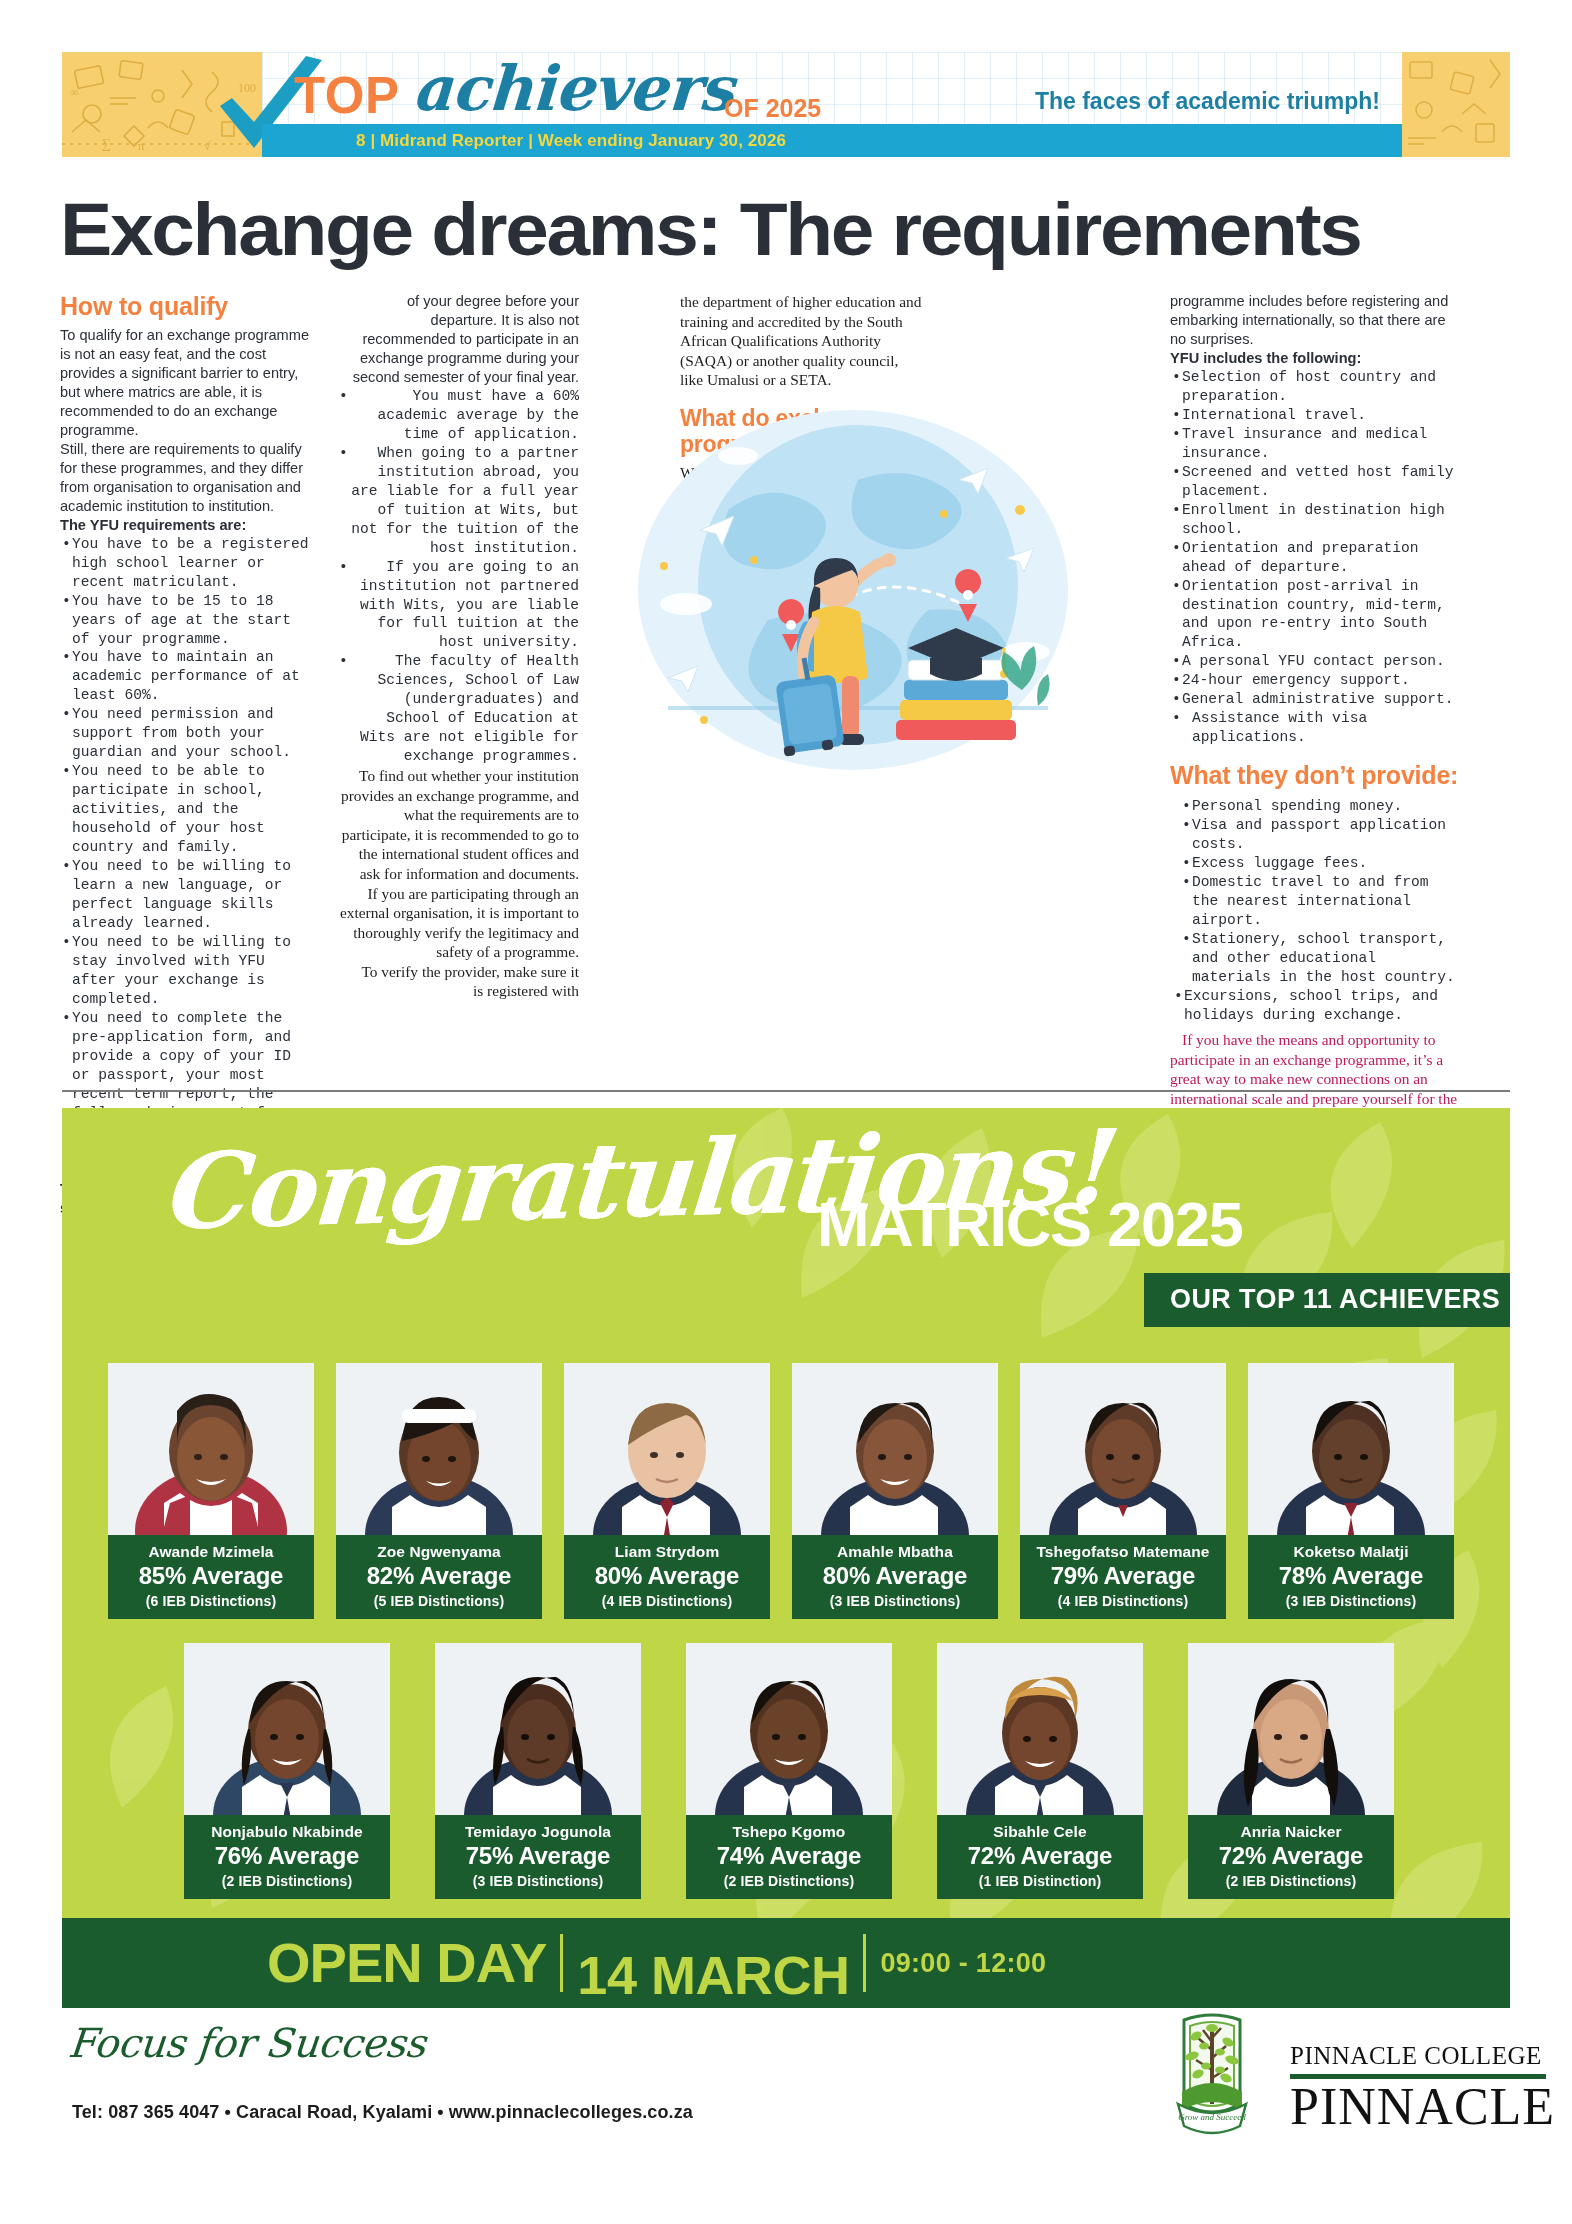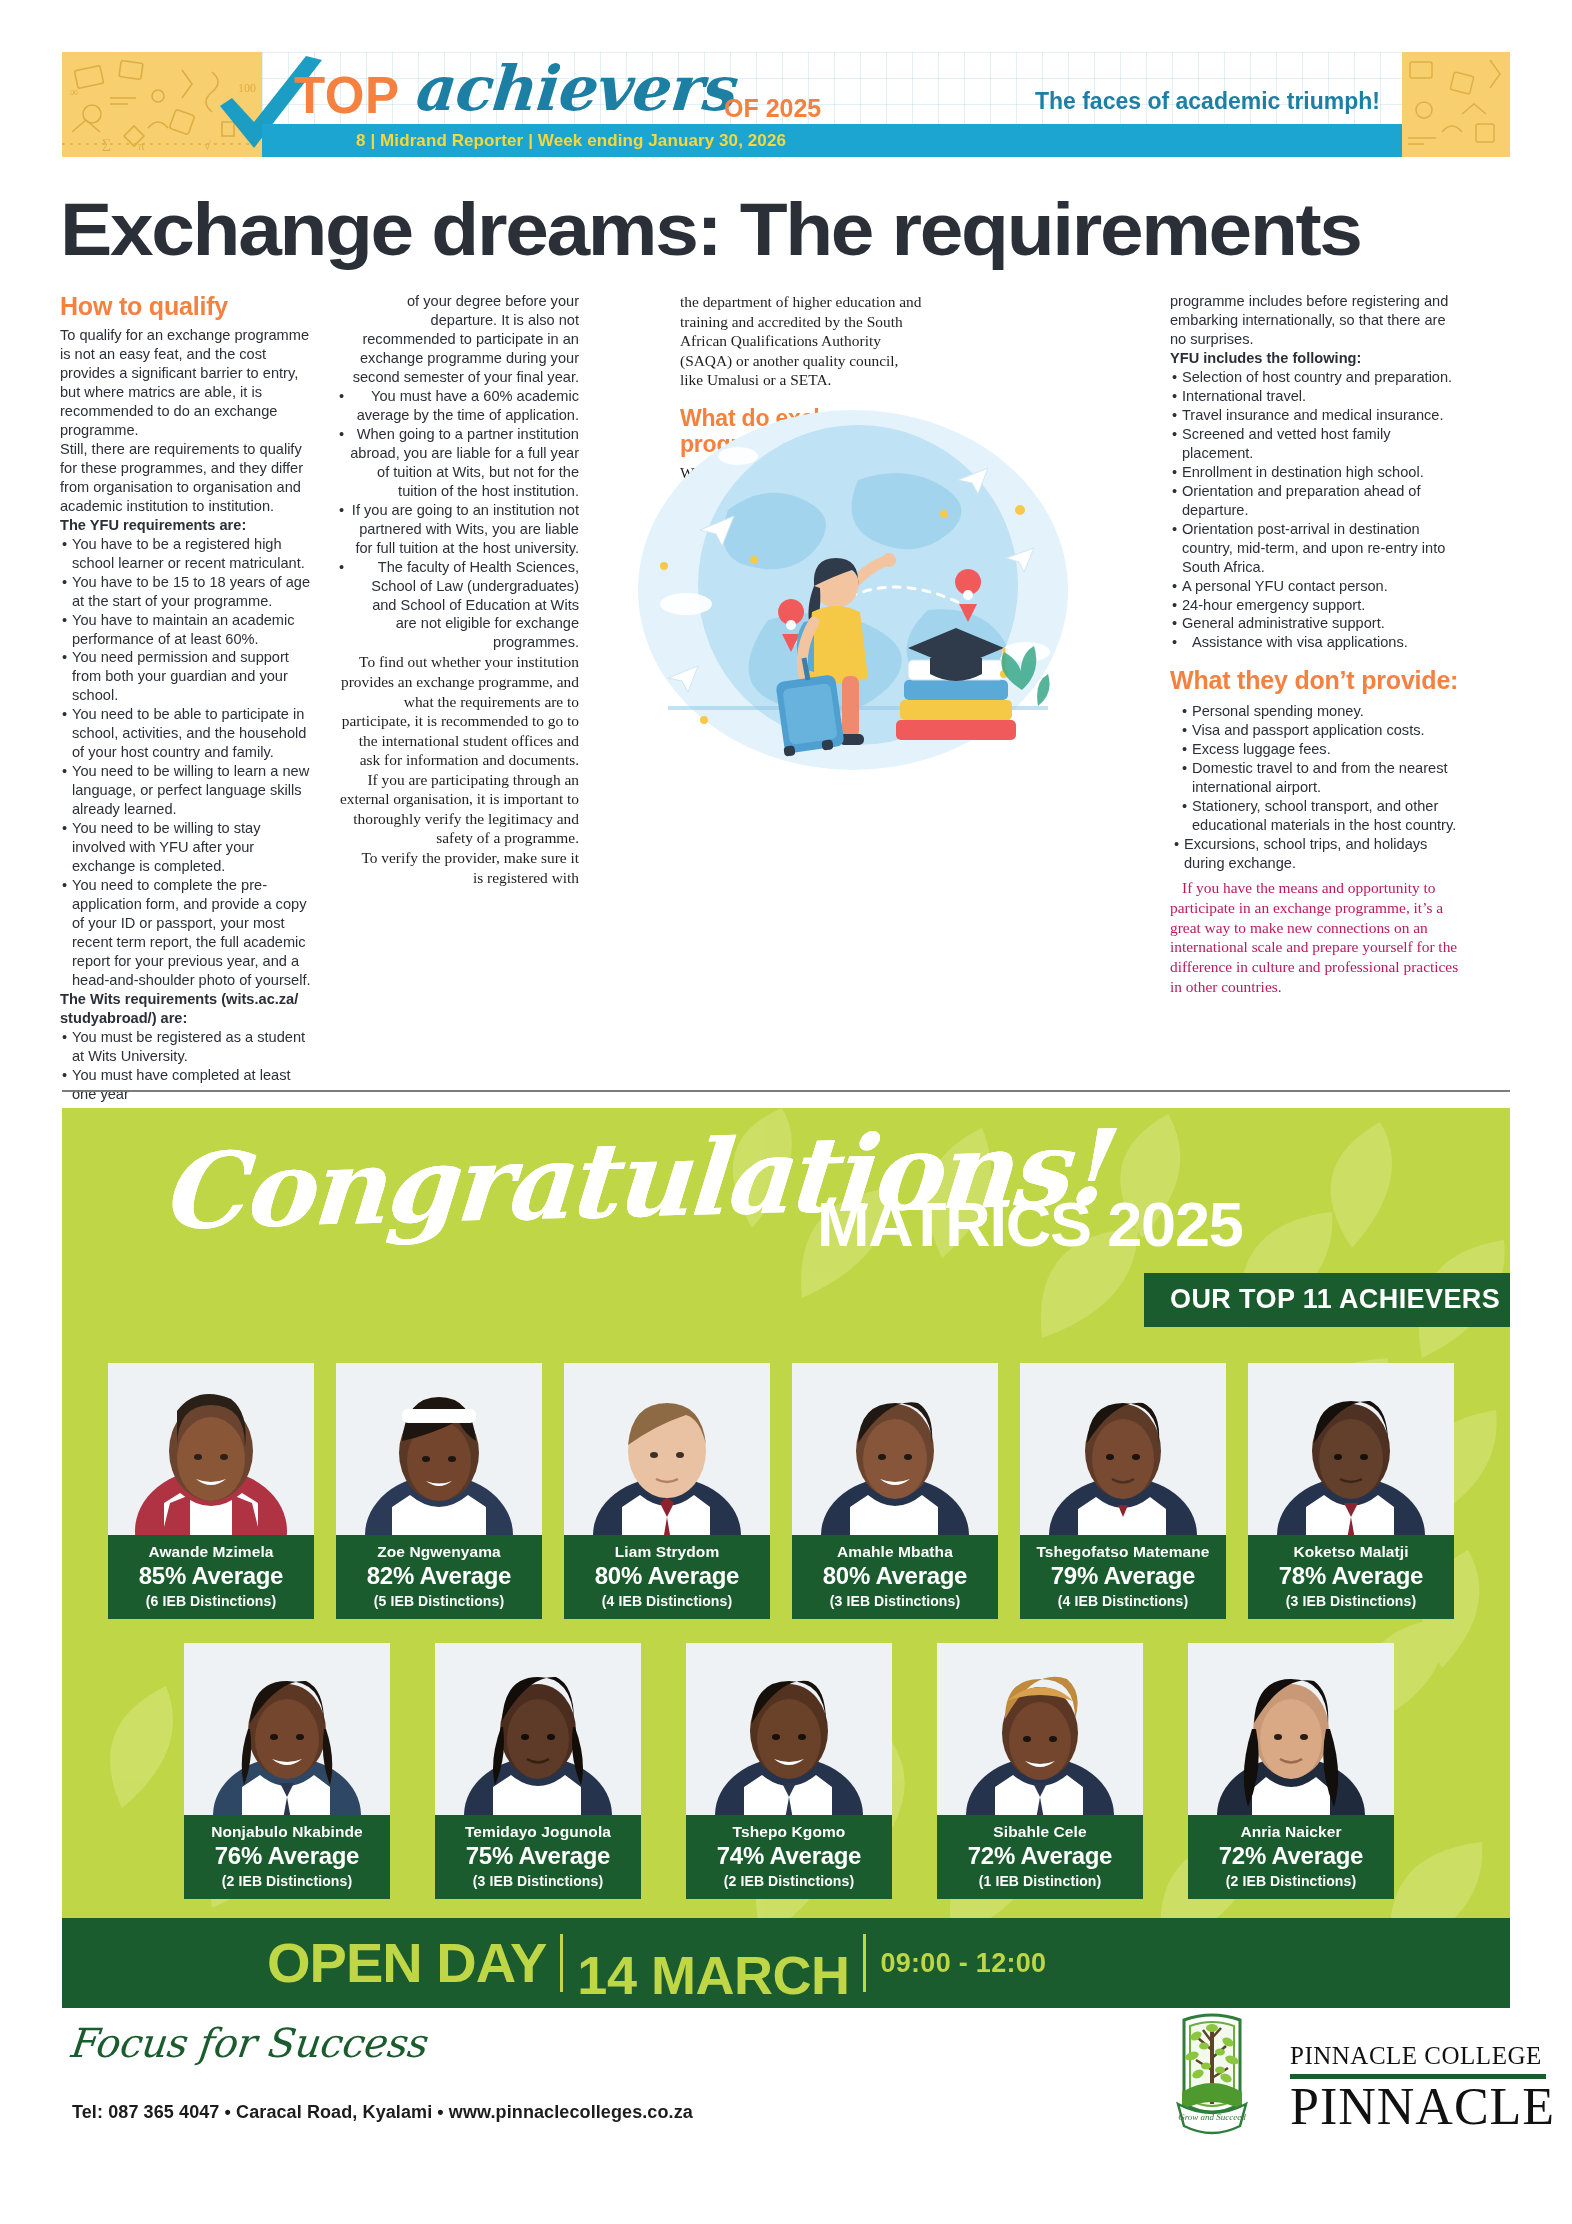--- a/index.html
+++ b/index.html
@@ -101,21 +101,21 @@
     position:absolute; top:0;
     font-size: 14.6px;
     line-height: 1.30;
     color: #2b3038;
     font-family:"Liberation Sans", sans-serif;
   }
   .col p { margin:0; }
   .col p.ind { text-indent: 12px; }
   .col .bold { font-weight:700; }
   .col ul { list-style:none; margin:0; padding:0; }
-  .col li { padding-left: 12px; position:relative; }
+  .col li { padding-left: 12px; position:relative;font-family:Liberation Mono, monospace; }
   .col li:before {
     content:"\2022"; position:absolute; left:2px; top:0;
   }
   .c1 { left:0;    width:255px; }
   .c2 { left:277px; width:242px;text-align:right; }
   .c3 { left:620px; width:242px; }
   .c4 { left:1090px; width:290px;margin-left:20px; }
 
   .subhead {
     color:#f4813f; font-weight:700;

